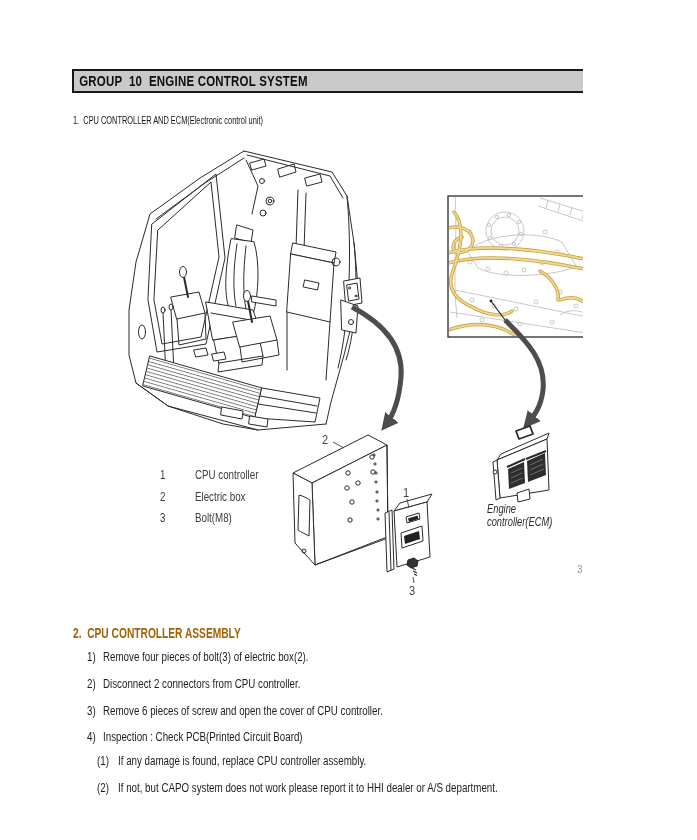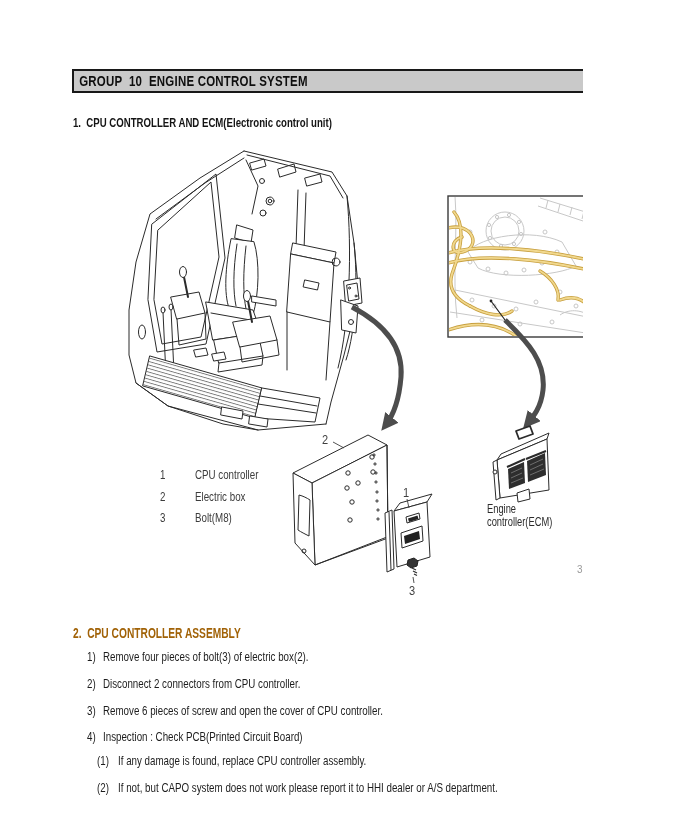--- a/index.html
+++ b/index.html
@@ -10,35 +10,35 @@
   .cx { display:inline-block; transform:scaleX(0.74); transform-origin:0 50%; white-space:pre; }
   .cx9 { display:inline-block; transform:scaleX(0.9); transform-origin:0 50%; white-space:pre; }
 
   .header-bar {
     position:absolute; left:72px; top:69px; width:553px; height:24px;
     background:#c9c9c9; border:2px solid #181818; box-sizing:border-box;
     display:flex; align-items:center;
   }
   .header-bar .t { font-size:15.5px; font-weight:bold; color:#0e0e0e; padding-left:7px; letter-spacing:0.3px; }
 
-  .h1 { position:absolute; left:73px; top:115px; font-size:13px; font-weight:bold; color:#141414; }
+  .h1 { position:absolute; left:73px; top:115px; font-size:10px; font-weight:normal; color:#141414; }
   .h2 { position:absolute; left:73px; top:626px; font-size:13.8px; font-weight:bold; color:#a16207; }
 
   .step { position:absolute; font-size:13.2px; color:#1d1d1d; height:15px; }
   .step .n  { position:absolute; left:0; top:0; }
   .step .tx { position:absolute; top:0; }
   .lvl1 { left:87px; }  .lvl1 .tx { left:16px; }
   .lvl2 { left:97px; }  .lvl2 .tx { left:21px; }
 
   .parts { position:absolute; left:158px; top:467px; }
   .part-row { position:relative; height:21.5px; font-size:13.2px; color:#3c3c3c; }
   .part-row .pn { position:absolute; left:2px; }
   .part-row .pl { position:absolute; left:37px; }
 
-  .ecm-label { position:absolute; left:487px; top:503px; font-size:12.6px; color:#2c2c2c; line-height:12.6px; }
+  .ecm-label { position:absolute; left:487px; top:503px; font-size:12.6px; color:#2c2c2c; line-height:12.6px;font-style:italic; }
   .fig-code { position:absolute; left:577px; top:563px; font-size:11px; color:#9a9a9a; }
 
   .fig { position:absolute; left:75px; top:140px; width:565px; height:478px; }
   svg text { font-family:"Liberation Sans", sans-serif; }
   .callout { font-size:13px; fill:#3f3f3f; }
 </style>
 </head>
 <body>
 
 <div class="page">

